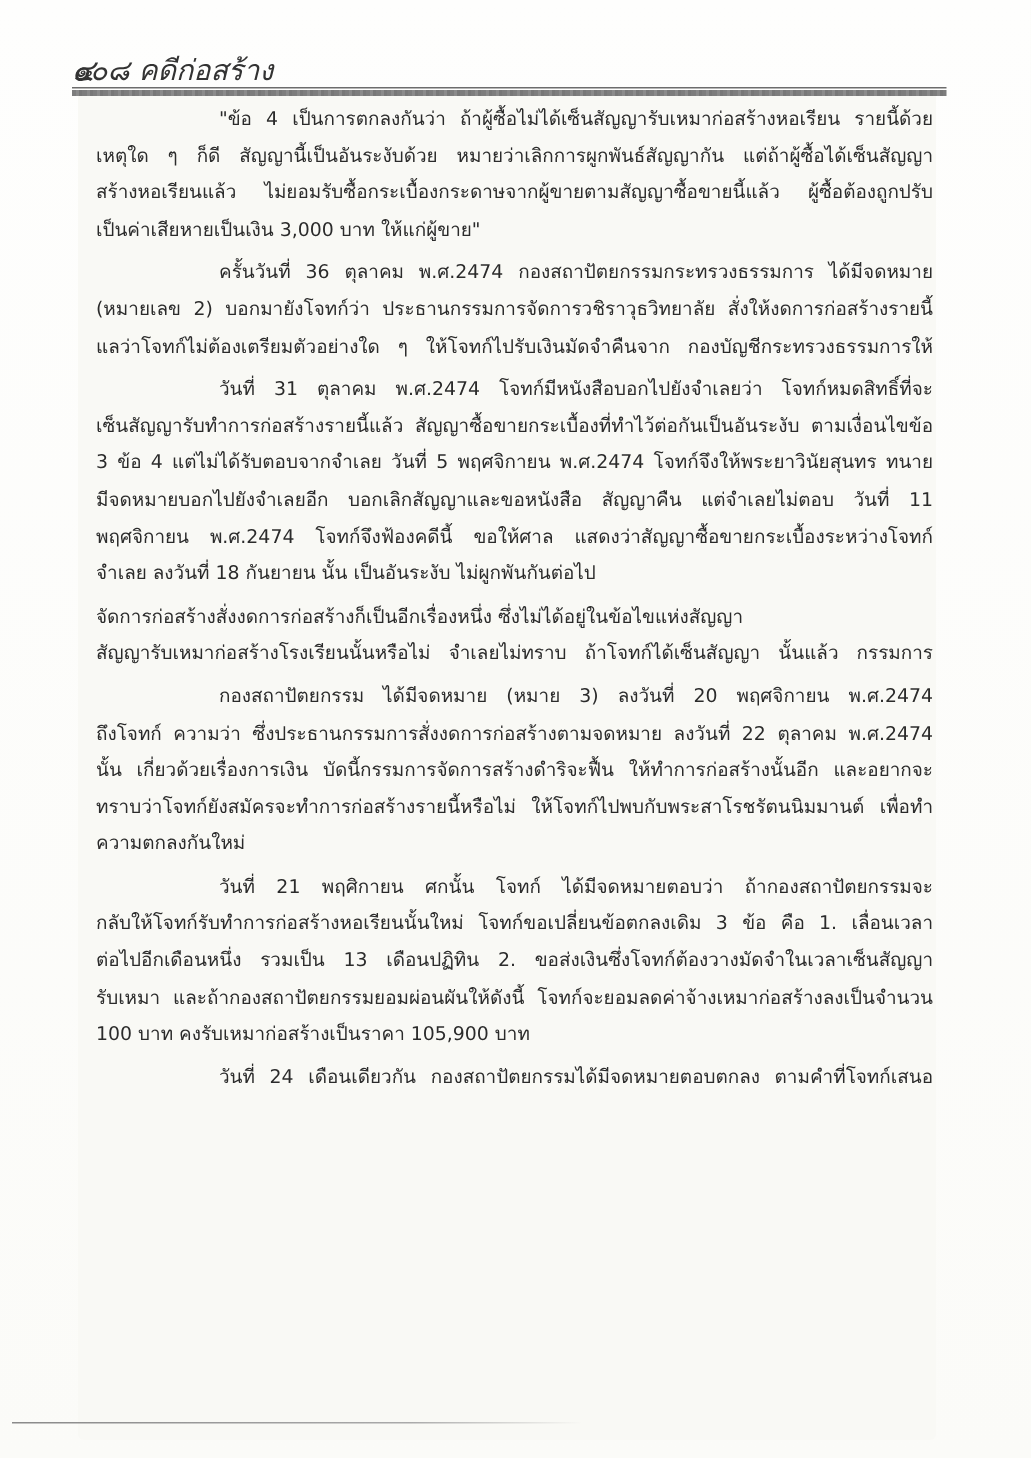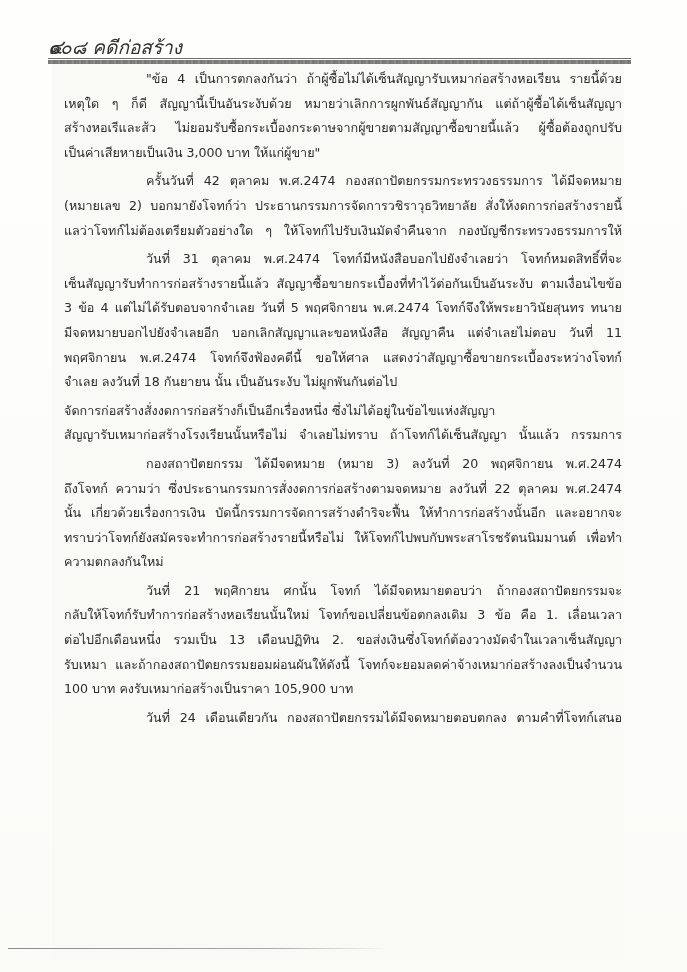--- a/index.html
+++ b/index.html
@@ -69,26 +69,26 @@
     <div class="running-title">๑๐๘ คดีก่อสร้าง</div>
   </div>
   <div class="rule-thin"></div>
   <div class="rule-thick"></div>
 
   <div class="body-text">
 
     <div class="para">
       <span class="line indent">"ข้อ  4  เป็นการตกลงกันว่า ถ้าผู้ซื้อไม่ได้เซ็นสัญญารับเหมาก่อสร้างหอเรียน รายนี้ด้วย</span>
       <span class="line">เหตุใด ๆ ก็ดี  สัญญานี้เป็นอันระงับด้วย  หมายว่าเลิกการผูกพันธ์สัญญากัน  แต่ถ้าผู้ซื้อได้เซ็นสัญญา</span>
-      <span class="line">สร้างหอเรีและส้ว ไม่ยอมรับซื้อกระเบื้องกระดาษจากผู้ขายตามสัญญาซื้อขายนี้แล้ว   ผู้ซื้อต้องถูกปรับ</span>
+      <span class="line">สร้างหอเรียนแล้ว ไม่ยอมรับซื้อกระเบื้องกระดาษจากผู้ขายตามสัญญาซื้อขายนี้แล้ว   ผู้ซื้อต้องถูกปรับ</span>
       <span class="line last">เป็นค่าเสียหายเป็นเงิน  3,000 บาท ให้แก่ผู้ขาย"</span>
     </div>
 
     <div class="para">
-      <span class="line indent">ครั้นวันที่ 42 ตุลาคม พ.ศ.2474 กองสถาปัตยกรรมกระทรวงธรรมการ ได้มีจดหมาย</span>
+      <span class="line indent">ครั้นวันที่ 36 ตุลาคม พ.ศ.2474 กองสถาปัตยกรรมกระทรวงธรรมการ ได้มีจดหมาย</span>
       <span class="line">(หมายเลข 2) บอกมายังโจทก์ว่า ประธานกรรมการจัดการวชิราวุธวิทยาลัย สั่งให้งดการก่อสร้างรายนี้</span>
       <span class="line">แลว่าโจทก์ไม่ต้องเตรียมตัวอย่างใด  ๆ ให้โจทก์ไปรับเงินมัดจำคืนจาก กองบัญชีกระทรวงธรรมการให้</span>
     </div>
 
     <div class="para">
       <span class="line indent">วันที่  31  ตุลาคม พ.ศ.2474  โจทก์มีหนังสือบอกไปยังจำเลยว่า โจทก์หมดสิทธิ์ที่จะ</span>
       <span class="line">เซ็นสัญญารับทำการก่อสร้างรายนี้แล้ว  สัญญาซื้อขายกระเบื้องที่ทำไว้ต่อกันเป็นอันระงับ ตามเงื่อนไขข้อ</span>
       <span class="line">3 ข้อ 4 แต่ไม่ได้รับตอบจากจำเลย วันที่ 5 พฤศจิกายน พ.ศ.2474 โจทก์จึงให้พระยาวินัยสุนทร ทนาย</span>
       <span class="line">มีจดหมายบอกไปยังจำเลยอีก  บอกเลิกสัญญาและขอหนังสือ สัญญาคืน  แต่จำเลยไม่ตอบ  วันที่ 11</span>
       <span class="line">พฤศจิกายน  พ.ศ.2474  โจทก์จึงฟ้องคดีนี้ ขอให้ศาล แสดงว่าสัญญาซื้อขายกระเบื้องระหว่างโจทก์</span>

